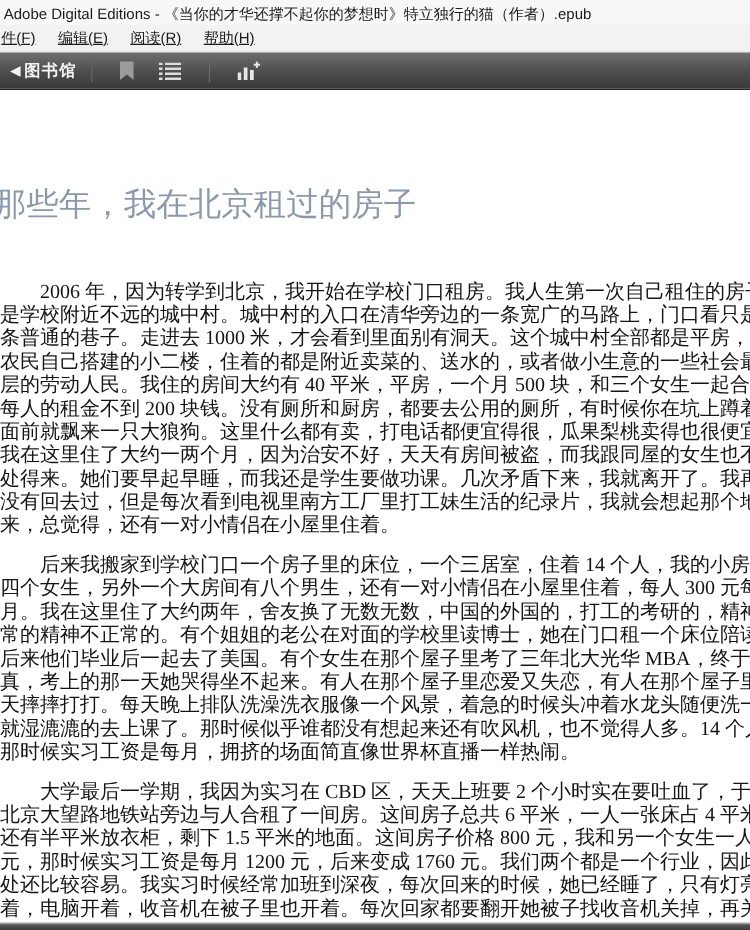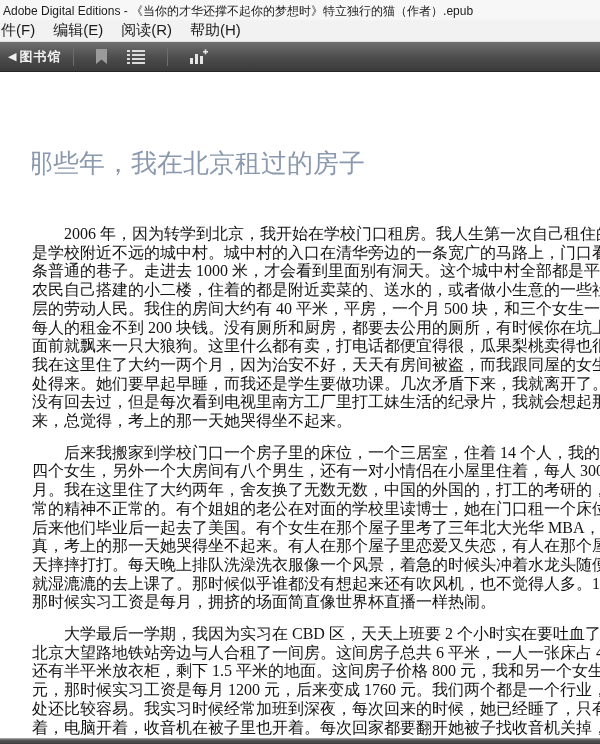--- a/index.html
+++ b/index.html
@@ -6,39 +6,39 @@
   html,body { width:600px; height:744px; }
   body { font-family:"Liberation Sans","DejaVu Sans",sans-serif; background:#fff; }
   .window { position:relative; width:600px; height:744px; overflow:hidden; background:#fff; }
 
   
   .titlebar { height:20px; background:#f7f7f7; display:flex; align-items:flex-end;
               padding-left:3px; font-size:12px; color:#1b1b1b; white-space:nowrap; overflow:hidden; }
 
   
   .menubar { height:22px; background:#f2f2f2; display:flex; align-items:center;
-             font-size:15px; color:#1b1b1b; border-bottom:1px solid #e3e3e3; }
+             font-size:12px; color:#1b1b1b; border-bottom:1px solid #e3e3e3;text-decoration:underline; }
   .menubar .menu-item { padding:2px 9px 3px 9px; cursor:default; white-space:nowrap; }
   .menubar .menu-item:first-child { padding-left:1px; }
 
   
   .toolbar { height:30px; background:linear-gradient(to bottom,#6f6f6f 0%,#4c4c4c 55%,#3a3a3a 100%);
              border-bottom:1px solid #262626; display:flex; align-items:center; padding-left:8px; }
   .lib-btn { display:flex; align-items:center; color:#f2f2f2; font-size:13px; font-weight:bold;
              cursor:pointer; letter-spacing:1px; }
   .lib-btn .tri { font-size:11px; margin-right:2px; }
   .tb-sep { width:1px; height:18px; background:#2c2c2c; border-right:1px solid #6e6e6e; margin:0 12px; }
   .tb-btn { background:none; border:none; padding:0 10px; height:30px; display:flex;
             align-items:center; cursor:pointer; }
   .bm-icon  { display:block; }
   .toc-icon { display:block; }
   .ts-icon  { display:block; }
 
   
-  .content { position:relative; height:665px; background:#ffffff; overflow:hidden;margin-left:32px; }
+  .content { position:relative; height:665px; background:#ffffff; overflow:hidden; }
   .chapter-title { font-family:"Liberation Serif","DejaVu Serif",serif; font-weight:normal;
                    font-size:26px; color:#8a99ae; margin:74px 0 0 -5px; white-space:nowrap; }
   .paras { margin-top:44px; }
   .para { margin:0 0 13px 0; }
   .line { font-family:"Liberation Serif","DejaVu Serif",serif; font-size:16px; line-height:18.7px;
           color:#141414; white-space:nowrap; }
   .line.indent { padding-left:32px; }
 
   
   .bottombar { position:absolute; left:0; bottom:0; width:600px; height:6px;
@@ -102,21 +102,21 @@
           <div class="line indent">2006 年，因为转学到北京，我开始在学校门口租房。我人生第一次自己租住的房子，</div>
           <div class="line">是学校附近不远的城中村。城中村的入口在清华旁边的一条宽广的马路上，门口看只是一</div>
           <div class="line">条普通的巷子。走进去 1000 米，才会看到里面别有洞天。这个城中村全部都是平房，以</div>
           <div class="line">农民自己搭建的小二楼，住着的都是附近卖菜的、送水的，或者做小生意的一些社会最底</div>
           <div class="line">层的劳动人民。我住的房间大约有 40 平米，平房，一个月 500 块，和三个女生一起合住</div>
           <div class="line">每人的租金不到 200 块钱。没有厕所和厨房，都要去公用的厕所，有时候你在坑上蹲着，</div>
           <div class="line">面前就飘来一只大狼狗。这里什么都有卖，打电话都便宜得很，瓜果梨桃卖得也很便宜。</div>
           <div class="line">我在这里住了大约一两个月，因为治安不好，天天有房间被盗，而我跟同屋的女生也不太</div>
           <div class="line">处得来。她们要早起早睡，而我还是学生要做功课。几次矛盾下来，我就离开了。我再也</div>
           <div class="line">没有回去过，但是每次看到电视里南方工厂里打工妹生活的纪录片，我就会想起那个地方</div>
-          <div class="line">来，总觉得，考上的那一天她哭得坐不起来。</div>
+          <div class="line">来，总觉得，还有一对小情侣在小屋里住着。</div>
         </div>
         <div class="para">
           <div class="line indent">后来我搬家到学校门口一个房子里的床位，一个三居室，住着 14 个人，我的小房间</div>
           <div class="line">四个女生，另外一个大房间有八个男生，还有一对小情侣在小屋里住着，每人 300 元每</div>
           <div class="line">月。我在这里住了大约两年，舍友换了无数无数，中国的外国的，打工的考研的，精神正</div>
           <div class="line">常的精神不正常的。有个姐姐的老公在对面的学校里读博士，她在门口租一个床位陪读，</div>
           <div class="line">后来他们毕业后一起去了美国。有个女生在那个屋子里考了三年北大光华 MBA，终于梦想</div>
           <div class="line">真，考上的那一天她哭得坐不起来。有人在那个屋子里恋爱又失恋，有人在那个屋子里每</div>
           <div class="line">天摔摔打打。每天晚上排队洗澡洗衣服像一个风景，着急的时候头冲着水龙头随便洗一下</div>
           <div class="line">就湿漉漉的去上课了。那时候似乎谁都没有想起来还有吹风机，也不觉得人多。14 个人一</div>

